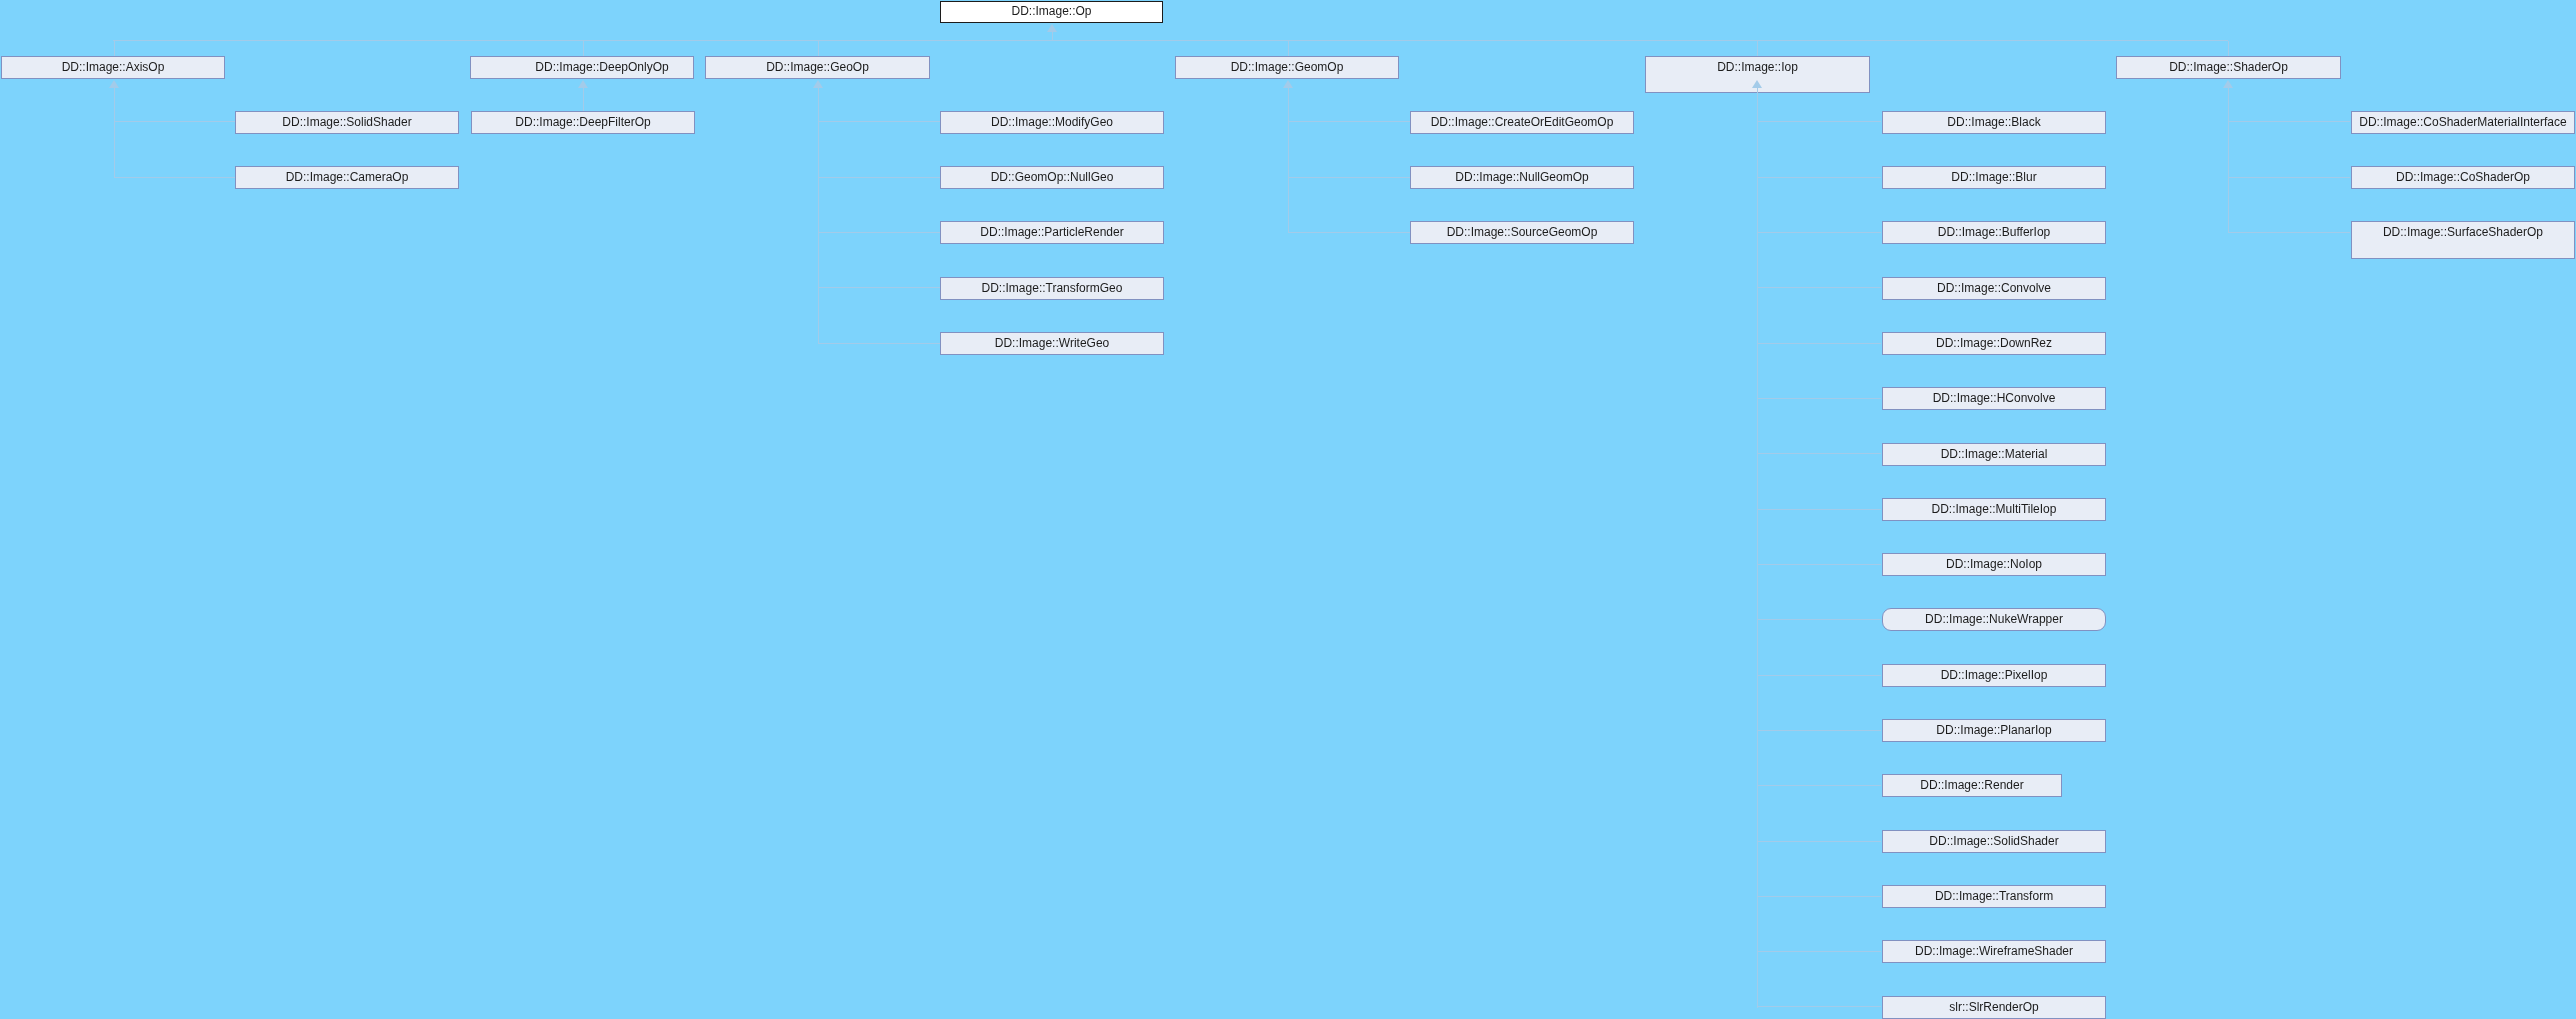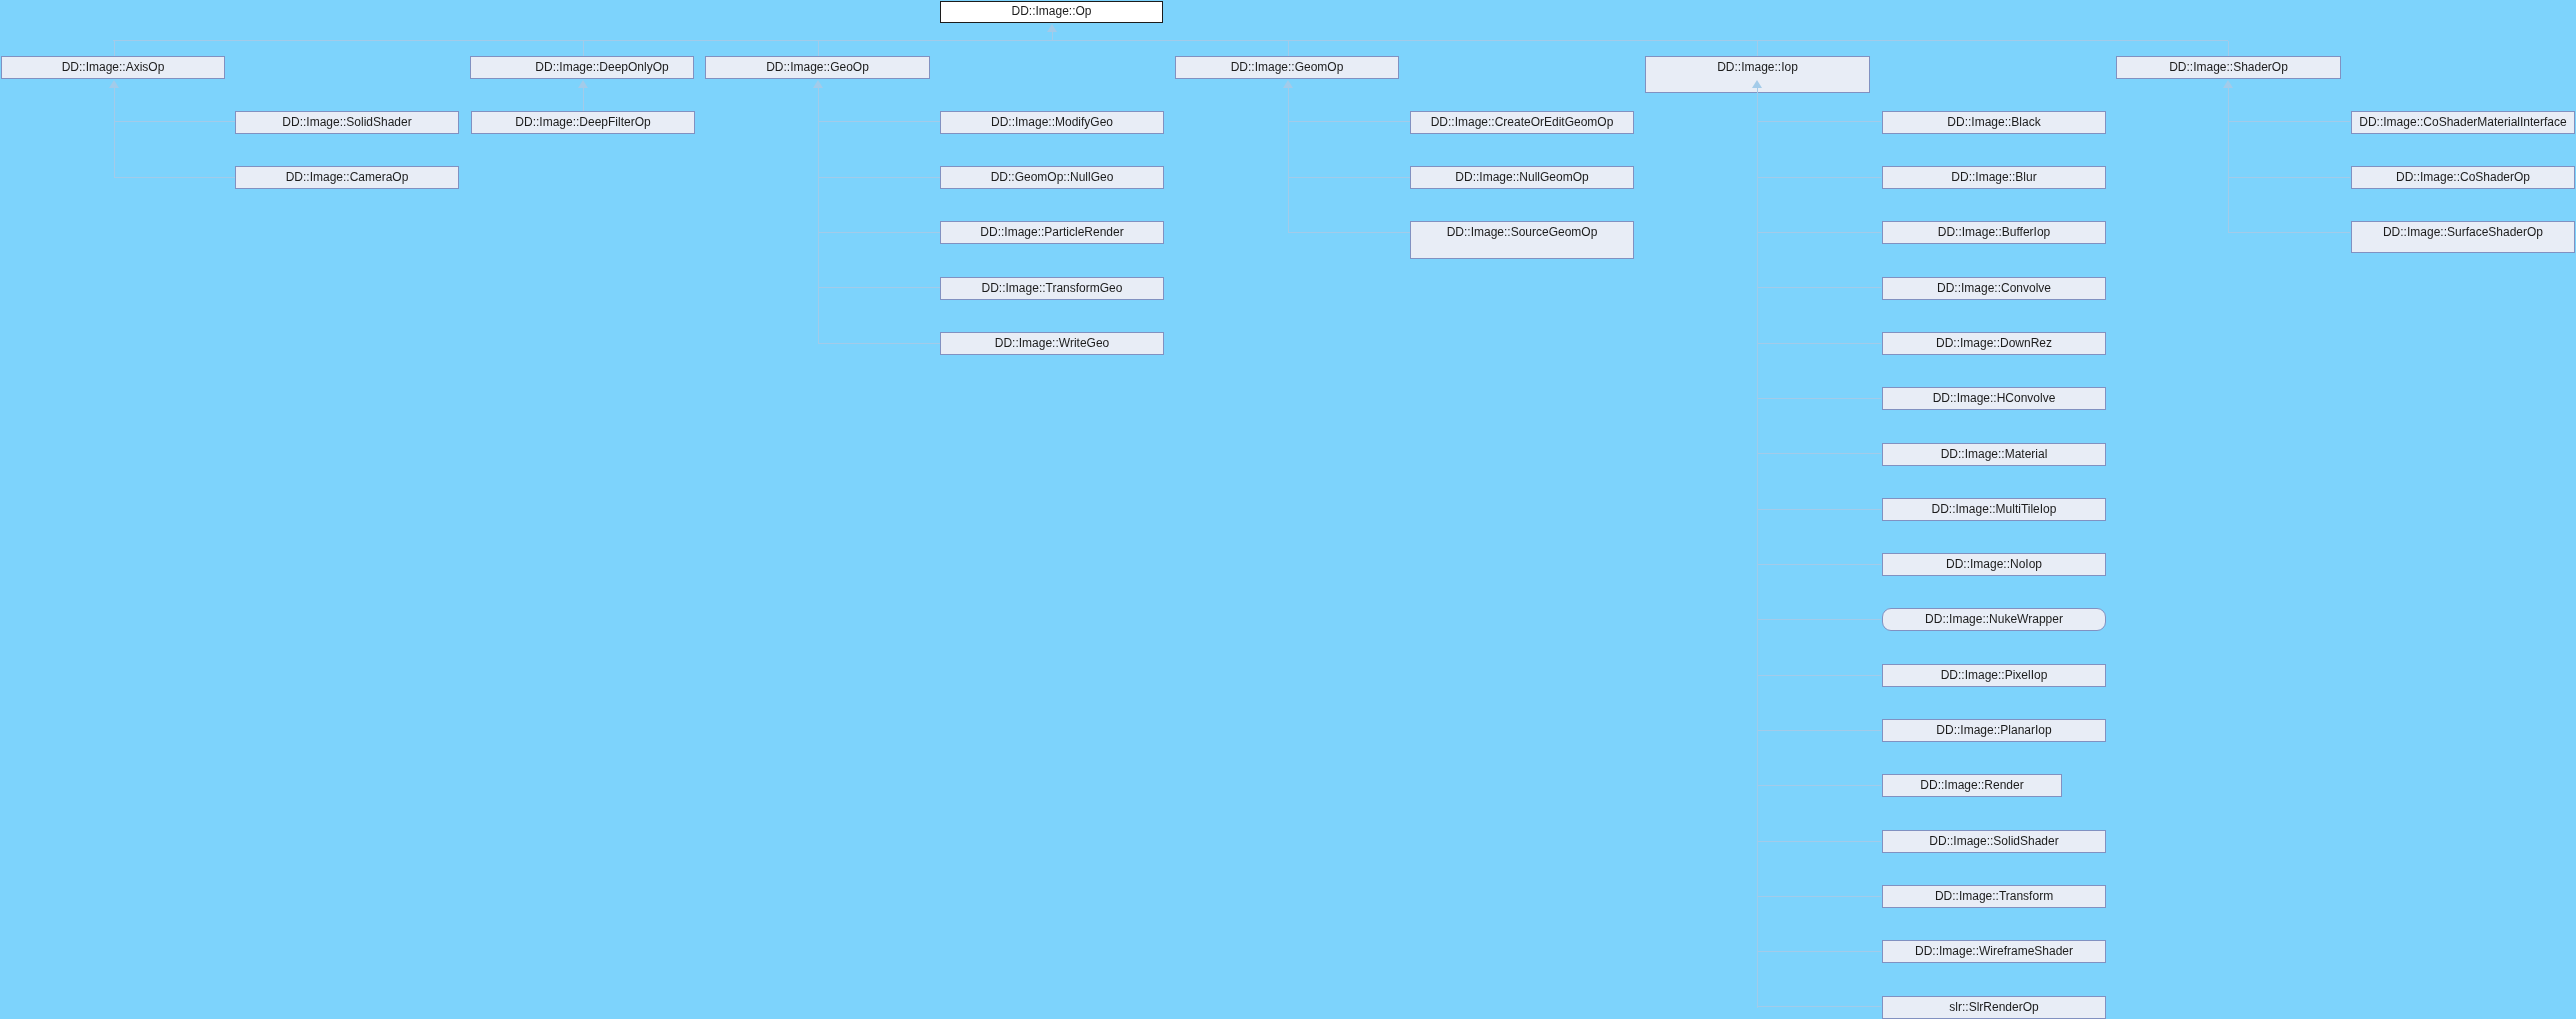--- a/index.html
+++ b/index.html
@@ -49,21 +49,21 @@
     <div class="node" style="left: 940px; top: 332px; width: 224px; height: 23px;">DD::Image::WriteGeo</div>
     <div class="vline" style="left: 1288px; top: 41px; height: 15px;"></div>
     <div class="node" style="left: 1175px; top: 56px; width: 224px; height: 23px;">DD::Image::GeomOp</div>
     <div class="arrow" style="left: 1283px; top: 80px;"></div>
     <div class="vline" style="left: 1288px; top: 88px; height: 145px;"></div>
     <div class="hline" style="left: 1288px; top: 121px; width: 122px;"></div>
     <div class="hline" style="left: 1288px; top: 177px; width: 122px;"></div>
     <div class="hline" style="left: 1288px; top: 232px; width: 122px;"></div>
     <div class="node" style="left: 1410px; top: 111px; width: 224px; height: 23px;">DD::Image::CreateOrEditGeomOp</div>
     <div class="node" style="left: 1410px; top: 166px; width: 224px; height: 23px;">DD::Image::NullGeomOp</div>
-    <div class="node" style="left: 1410px; top: 221px; width: 224px; height: 38px;">DD::Image::SourceGeomOp</div>
+    <div class="node" style="left: 1410px; top: 221px; width: 224px; height: 23px;">DD::Image::SourceGeomOp</div>
     <div class="vline" style="left: 1757px; top: 41px; height: 15px;"></div>
     <div class="node" style="left: 1645px; top: 56px; width: 225px; height: 37px; text-align: center;">DD::Image::Iop</div>
     <div class="arrow" style="left: 1752px; top: 80px;"></div>
     <div class="vline" style="left: 1757px; top: 88px; height: 920px;"></div>
     <div class="hline" style="left: 1757px; top: 121px; width: 124px;"></div>
     <div class="hline" style="left: 1757px; top: 177px; width: 124px;"></div>
     <div class="hline" style="left: 1757px; top: 232px; width: 124px;"></div>
     <div class="hline" style="left: 1757px; top: 287px; width: 124px;"></div>
     <div class="hline" style="left: 1757px; top: 343px; width: 124px;"></div>
     <div class="hline" style="left: 1757px; top: 398px; width: 124px;"></div>
@@ -97,15 +97,15 @@
     <div class="node" style="left: 1882px; top: 996px; width: 224px; height: 23px;">slr::SlrRenderOp</div>
     <div class="vline" style="left: 2228px; top: 41px; height: 15px;"></div>
     <div class="node" style="left: 2116px; top: 56px; width: 225px; height: 23px;">DD::Image::ShaderOp</div>
     <div class="arrow" style="left: 2223px; top: 80px;"></div>
     <div class="vline" style="left: 2228px; top: 88px; height: 145px;"></div>
     <div class="hline" style="left: 2228px; top: 121px; width: 122px;"></div>
     <div class="hline" style="left: 2228px; top: 177px; width: 122px;"></div>
     <div class="hline" style="left: 2228px; top: 232px; width: 122px;"></div>
     <div class="node" style="left: 2351px; top: 111px; width: 224px; height: 23px;">DD::Image::CoShaderMaterialInterface</div>
     <div class="node" style="left: 2351px; top: 166px; width: 224px; height: 23px;">DD::Image::CoShaderOp</div>
-    <div class="node" style="left: 2351px; top: 221px; width: 224px; height: 32px;">DD::Image::SurfaceShaderOp</div>
+    <div class="node" style="left: 2351px; top: 221px; width: 224px; height: 38px;">DD::Image::SurfaceShaderOp</div>
   </div>
 
 
 </body></html>

